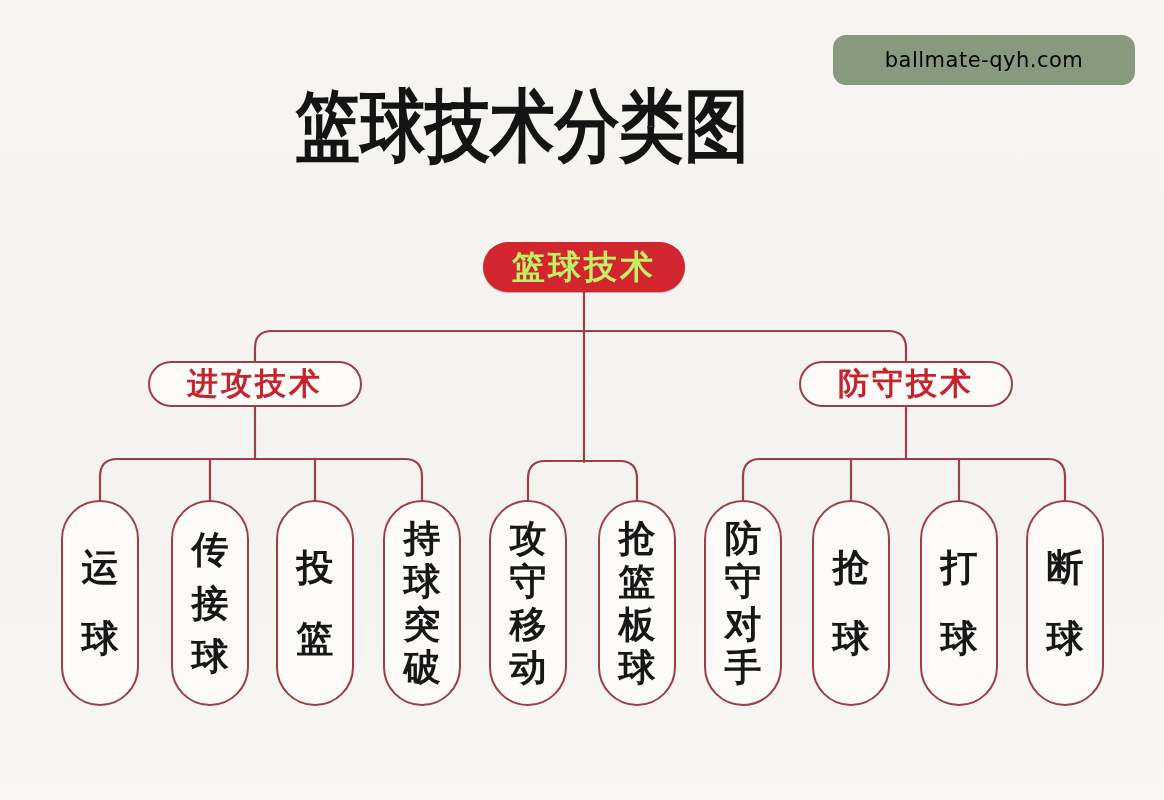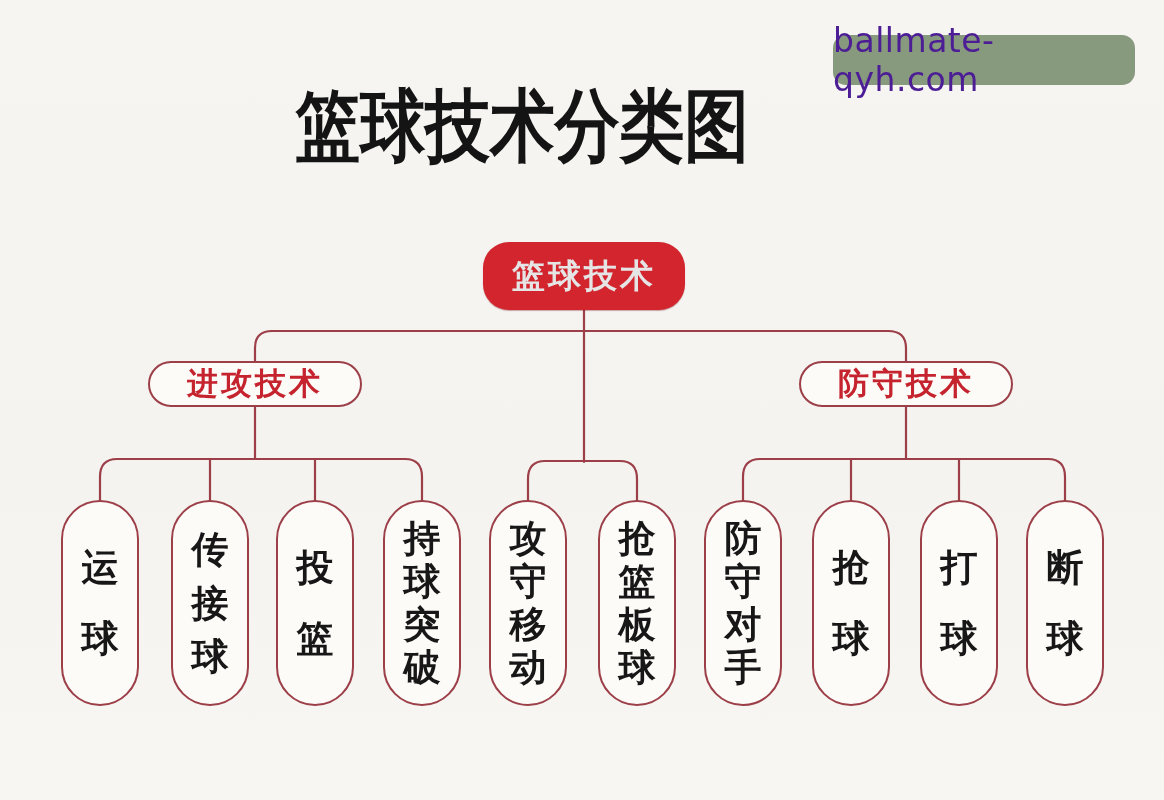--- a/index.html
+++ b/index.html
@@ -7,34 +7,34 @@
     position:relative;
     width:1164px;height:800px;
     background:linear-gradient(180deg,#f6f5f2 0%,#f4f3f0 60%,#f7f6f3 100%);
     overflow:hidden;
     font-family:"DejaVu Sans", sans-serif;
   }
   .watermark{
     position:absolute;left:833px;top:35px;width:302px;height:50px;
     background:#879a7d;border-radius:13px;
     display:flex;align-items:center;justify-content:center;
-    color:#4c1d95;font-size:33px;font-weight:400;letter-spacing:0.5px;
+    color:#000000;font-size:21px;font-weight:400;letter-spacing:0.5px;
   }
   .title{
     position:absolute;left:247px;top:84px;width:540px;margin:0;
     text-align:center;font-size:79px;line-height:1.08;font-weight:900;
     color:#141414;letter-spacing:0px;white-space:nowrap;
     transform:scaleX(0.82);transform-origin:50% 50%;
   }
   .connectors{position:absolute;left:0;top:0;width:1164px;height:800px;}
   .connectors path{fill:none;stroke:#9c3f48;stroke-width:2.2px;stroke-linecap:round;}
   .node{position:absolute;display:flex;align-items:center;justify-content:center;box-sizing:border-box;}
   .root{
-    left:483px;top:242px;width:202px;height:68px;border-radius:26px;
-    background:#d2252e;color:#e5e5e5;font-size:33px;font-weight:900;letter-spacing:3px;
+    left:483px;top:242px;width:202px;height:50px;border-radius:26px;
+    background:#d2252e;color:#bef264;font-size:33px;font-weight:900;letter-spacing:3px;
     box-shadow:0 1px 1px rgba(120,20,25,0.35);
   }
   .branch{
     top:361px;width:214px;height:46px;border-radius:24px;
     background:#fcfbf8;border:2.5px solid #9c3f48;
     color:#c5232e;font-size:31px;font-weight:900;letter-spacing:3px;
   }
   .branch.offense{left:148px;}
   .branch.defense{left:799px;}
   .leaf{

